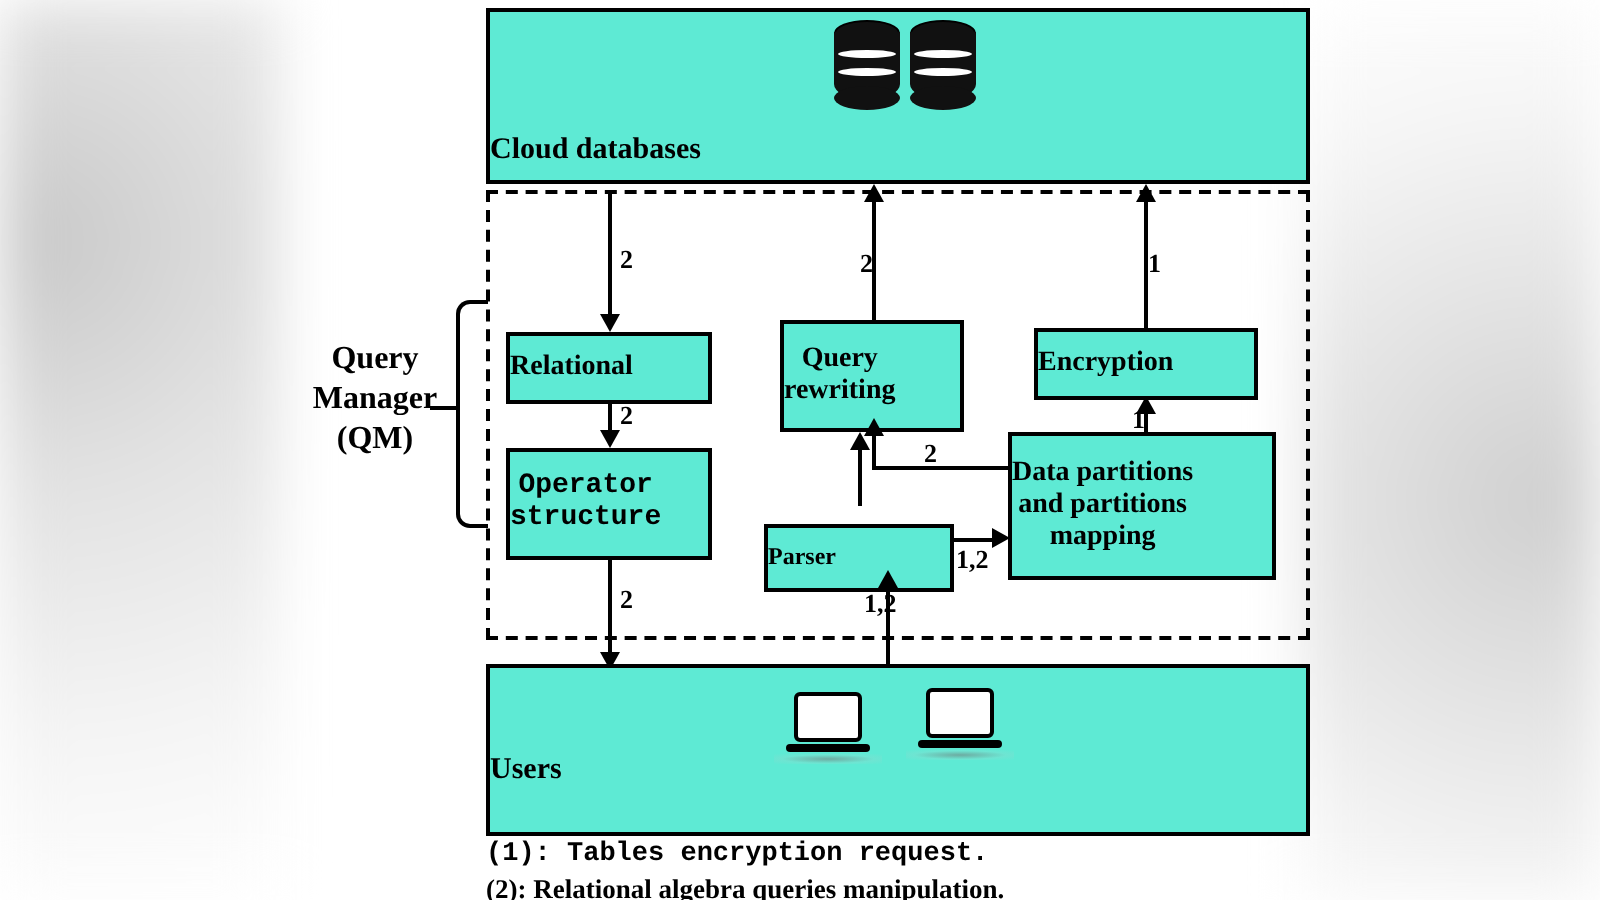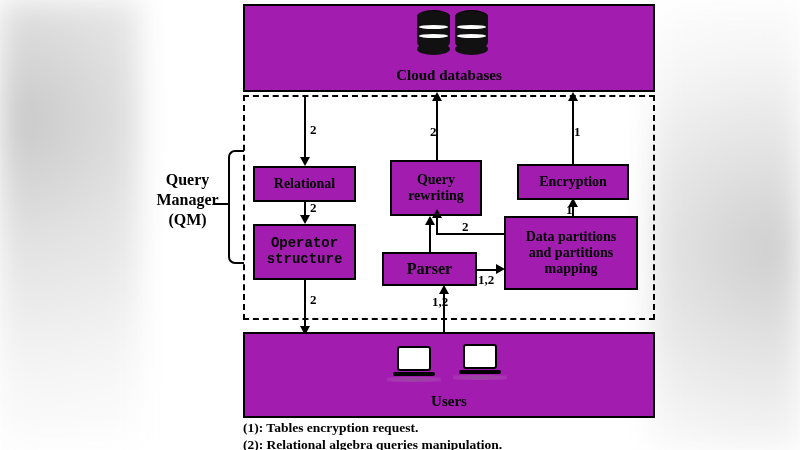--- a/index.html
+++ b/index.html
@@ -36,52 +36,51 @@
   }
   .canvas {
     position: absolute;
     left: 0; top: 0;
     width: 800px; height: 450px;
   }
   .box {
     position: absolute;
     box-sizing: border-box;
     border: 2px solid #000;
-    background: #a21caf;
+    background: #5eead4;
     display: flex;
     align-items: center;
-    justify-content: center;
     text-align: center;
     font-weight: bold;
     color: #000;
     line-height: 1.12;
   }
   #cloud-box {
     left: 243px; top: 4px; width: 412px; height: 88px;
     align-items: flex-end;
     padding-bottom: 6px;
     font-size: 15px;
   }
   #users-box {
     left: 243px; top: 332px; width: 412px; height: 86px;
     align-items: flex-end;
-    padding-bottom: 6px;
+    padding-bottom: 22px;
     font-size: 15px;
   }
   #qm-frame {
     position: absolute;
     left: 243px; top: 95px; width: 412px; height: 225px;
     box-sizing: border-box;
     border: 2px dashed #000;
     background: transparent;
   }
   #decryption-box { left: 253px; top: 166px; width: 103px; height: 36px; font-size: 14px; }
   #operator-box   { left: 253px; top: 224px; width: 103px; height: 56px; font-size: 14px; font-family: Liberation Mono, monospace; }
   #query-rewrite-box { left: 390px; top: 160px; width: 92px; height: 56px; font-size: 14px; }
-  #parser-box     { left: 382px; top: 252px; width: 95px; height: 34px; font-size: 16px; }
+  #parser-box     { left: 382px; top: 262px; width: 95px; height: 34px; font-size: 12px; }
   #encryption-box { left: 517px; top: 164px; width: 112px; height: 36px; font-size: 14px; }
   #mapping-box    { left: 504px; top: 216px; width: 134px; height: 74px; font-size: 14px; }
 
   .qm-label {
     position: absolute;
     left: 140px; top: 170px; width: 95px;
     text-align: center;
     font-weight: bold;
     font-size: 16px;
     line-height: 1.25;
@@ -216,21 +215,21 @@
   #laptop2 { left: 459px; top: 344px; }
 
   .caption {
     position: absolute;
     left: 243px;
     font-size: 13.5px;
     font-weight: bold;
     color: #000;
     font-family: "Liberation Serif", serif;
   }
-  #caption-1 { top: 420px; }
+  #caption-1 { top: 420px; font-family: Liberation Mono, monospace; }
   #caption-2 { top: 437px; }
 </style>
 </head>
 <body>
 
 <div class="backdrop">
   <div class="blur-left"></div>
   <div class="blur-right"></div>
 </div>
 

